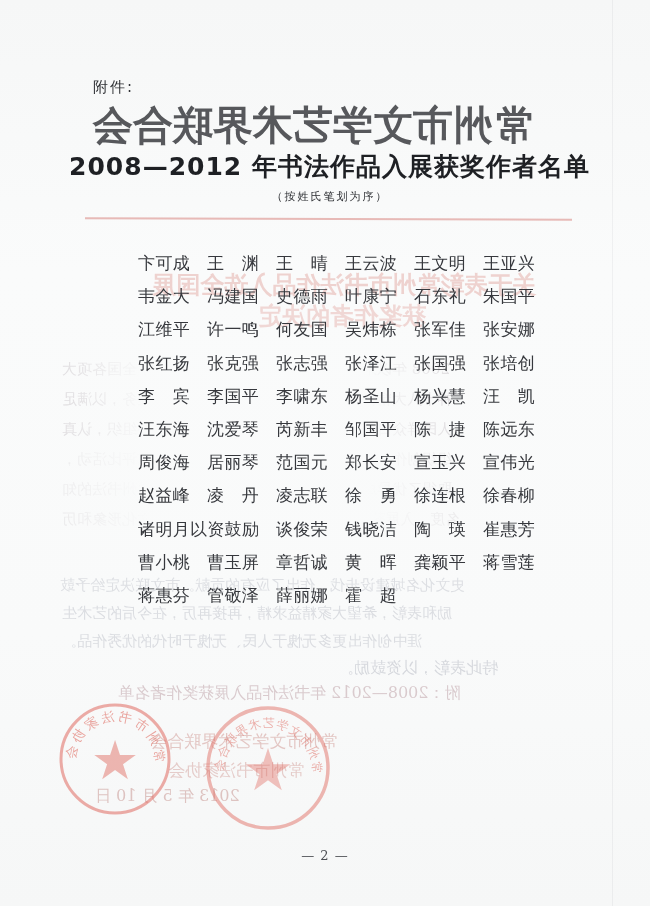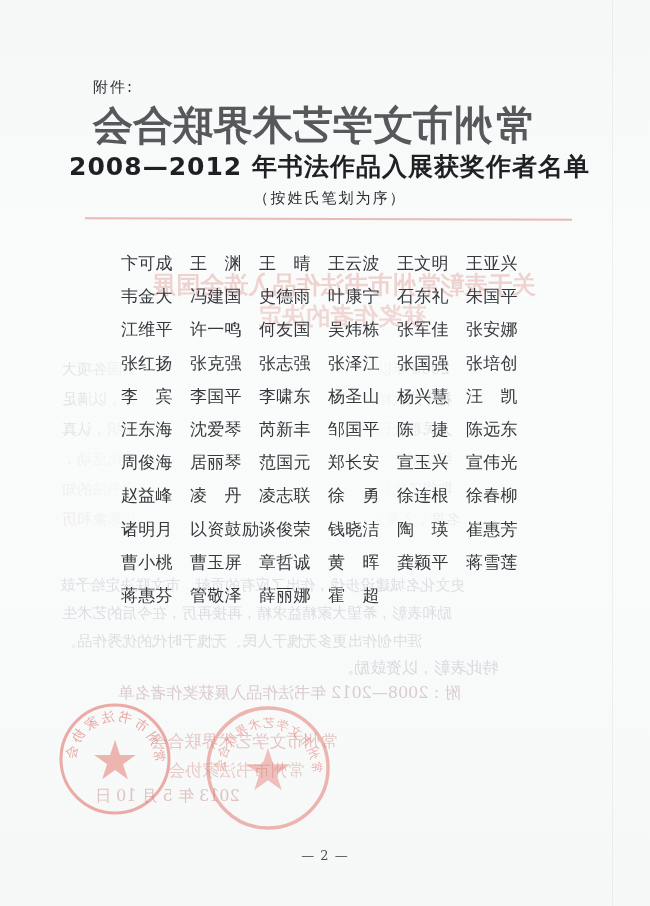--- a/index.html
+++ b/index.html
@@ -15,29 +15,29 @@
     font-size:40px;font-weight:bold;font-family:"DejaVu Sans",sans-serif;
     letter-spacing:0px;transform:scaleX(-1);opacity:.8;white-space:nowrap;
   }
   .doc-title{
     position:absolute;left:0;top:150px;width:650px;text-align:center;padding-left:9px;box-sizing:border-box;
     font-size:25px;font-weight:bold;letter-spacing:1px;color:#1e2024;
     font-family:"DejaVu Sans",sans-serif;white-space:nowrap;
   }
   .doc-subtitle{
     position:absolute;left:0;top:189px;width:650px;text-align:center;padding-left:10px;box-sizing:border-box;
-    font-size:15px;letter-spacing:2px;color:#2c2e32;
+    font-size:11px;letter-spacing:2px;color:#2c2e32;
   }
   .divider-bleed{
     position:absolute;left:85px;top:218px;width:487px;height:1.5px;
     background:rgba(214,122,116,.5);transform:rotate(.15deg);
   }
   .names-grid{
     position:absolute;left:121px;top:247px;display:grid;
-    grid-template-columns:repeat(6,69px);grid-auto-rows:33.2px;align-items:center;
+    grid-template-columns:repeat(6,69px);grid-auto-rows:33.2px;align-items:center;text-align:right;
   }
   .name-cell{font-size:17px;white-space:nowrap;color:#36383d;letter-spacing:.3px;}
   .bleed-layer span{
     position:absolute;transform:scaleX(-1);white-space:nowrap;line-height:1;
     font-family:"DejaVu Serif",serif;pointer-events:none;
   }
   .bleed-fade{
     -webkit-mask-image:linear-gradient(90deg,rgba(0,0,0,.95) 0,transparent 22%,transparent 78%,rgba(0,0,0,.95) 100%);
     mask-image:linear-gradient(90deg,rgba(0,0,0,.95) 0,transparent 22%,transparent 78%,rgba(0,0,0,.95) 100%);
   }

